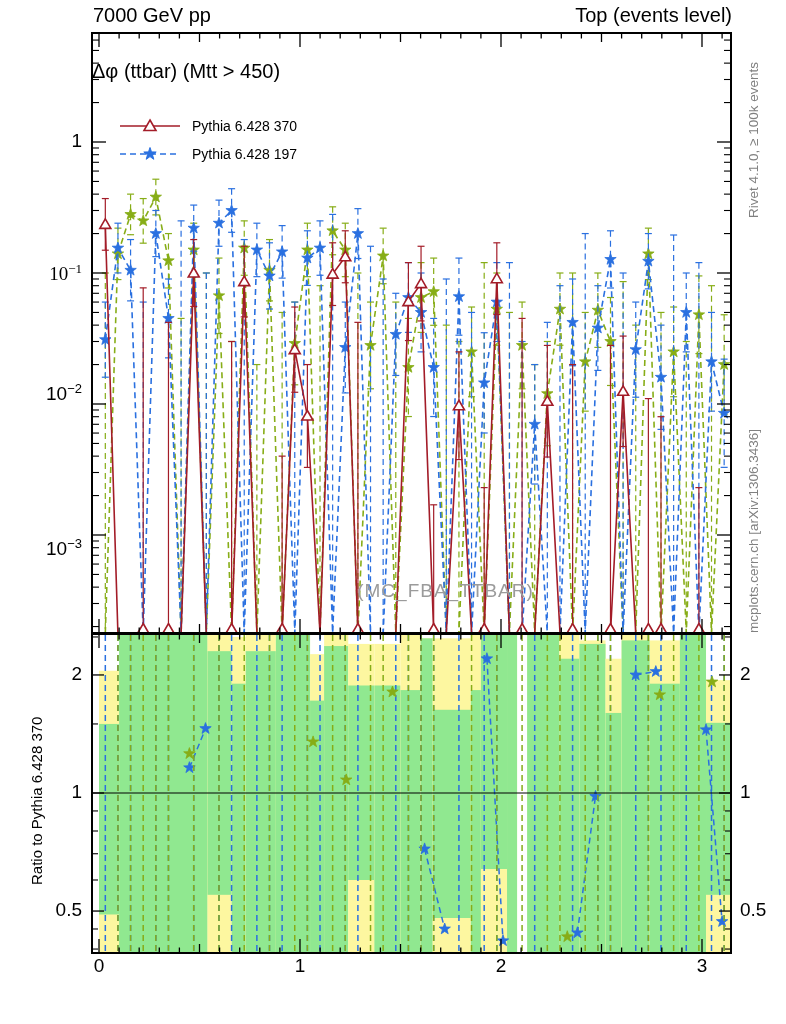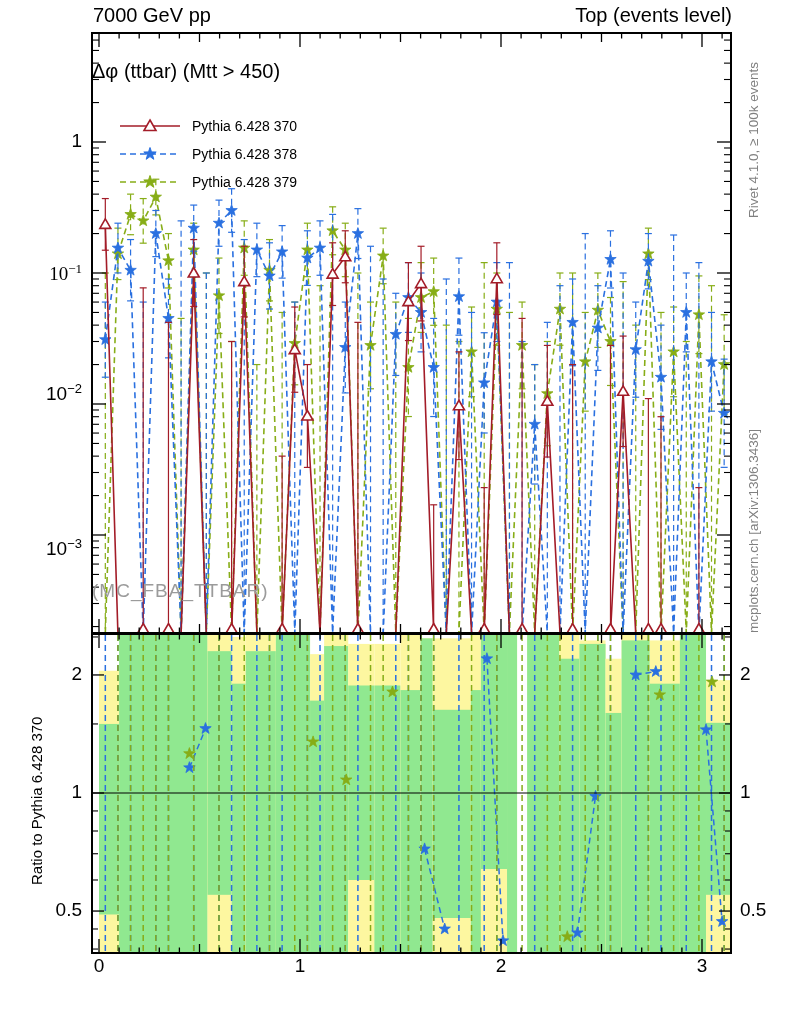--- a/index.html
+++ b/index.html
@@ -6,22 +6,22 @@
   .page{position:relative;width:786px;height:1024px;background:#fff;
         font-family:"Liberation Sans","DejaVu Sans",sans-serif;color:#000;overflow:hidden;}
   #plot{position:absolute;left:0;top:0;}
   .hdr{position:absolute;top:4px;font-size:20px;color:#000;white-space:nowrap;}
   .hdr-left{left:93px;}
   .hdr-right{left:400px;width:332px;text-align:right;}
   .title{position:absolute;left:92px;top:60px;width:562px;text-align:left;font-size:20px;}
   .legend{position:absolute;left:118px;top:112px;}
   .legend-item{display:flex;align-items:center;height:28px;}
   .legend-item span.lbl{font-size:14px;margin-left:10px;white-space:nowrap;}
-  .watermark{position:absolute;left:92px;top:580px;width:639px;text-align:left;
-             font-size:19px;color:#9b9b9b;letter-spacing:1px;}
+  .watermark{position:absolute;left:92px;top:580px;width:639px;text-align:center;
+             font-size:19px;color:#9b9b9b;letter-spacing:1px;padding-left:34px;}
   .ylab{position:absolute;left:14px;width:68px;text-align:right;font-size:19px;}
   .ylab sup{font-size:13px;}
   .rlab-left{position:absolute;left:14px;width:68px;text-align:right;font-size:19px;}
   .rlab-right{position:absolute;left:740px;width:60px;text-align:left;font-size:19px;}
   .xlab{position:absolute;top:955px;width:44px;text-align:center;font-size:19px;}
   .rot{position:absolute;transform:rotate(-90deg);transform-origin:top left;
        white-space:nowrap;font-size:13.5px;}
   .rot-gray{color:#808080;}
   .ratio-axis-label{font-size:15px;color:#000;}
 </style>
@@ -830,28 +830,21 @@
           <line x1="2" y1="9" x2="62" y2="9" stroke="#a31c28" stroke-width="1.6"></line>
           <path d="M32,3 L38,13.5 L26,13.5 Z" fill="#fff" stroke="#a31c28" stroke-width="1.6"></path>
         </svg>
         <span class="lbl">Pythia 6.428 370</span>
       </div>
       <div class="legend-item">
         <svg width="64" height="18">
           <line x1="2" y1="9" x2="62" y2="9" stroke="#2a70e0" stroke-width="1.6" stroke-dasharray="6 4"></line>
           <path d="M32.0,2.5L33.5,6.9L38.2,7.0L34.5,9.8L35.8,14.3L32.0,11.6L28.2,14.3L29.5,9.8L25.8,7.0L30.5,6.9Z" fill="#2a70e0" stroke="#2a70e0"></path>
         </svg>
-        <span class="lbl">Pythia 6.428 378</span>
-      </div>
-      <div class="legend-item">
-        <svg width="64" height="18">
-          <line x1="2" y1="9" x2="62" y2="9" stroke="#87ad17" stroke-width="1.6" stroke-dasharray="6 4"></line>
-          <path d="M32.0,2.5L33.5,6.9L38.2,7.0L34.5,9.8L35.8,14.3L32.0,11.6L28.2,14.3L29.5,9.8L25.8,7.0L30.5,6.9Z" fill="#87ad17" stroke="#87ad17"></path>
-        </svg>
-        <span class="lbl">Pythia 6.428 379</span>
+        <span class="lbl">Pythia 6.428 197</span>
       </div>
     </div>
   <div class="watermark">(MC_FBA_TTBAR)</div>
 
   <div class="rot rot-gray" style="left:746px;top:218px;">Rivet 4.1.0, ≥ 100k events</div>
   <div class="rot rot-gray" style="left:746px;top:633px;">mcplots.cern.ch [arXiv:1306.3436]</div>
   <div class="rot ratio-axis-label" style="left:28px;top:885px;">Ratio to Pythia 6.428 370</div>
 
   <div id="axis-labels">
       <div class="ylab" style="top:130px;">1</div>

